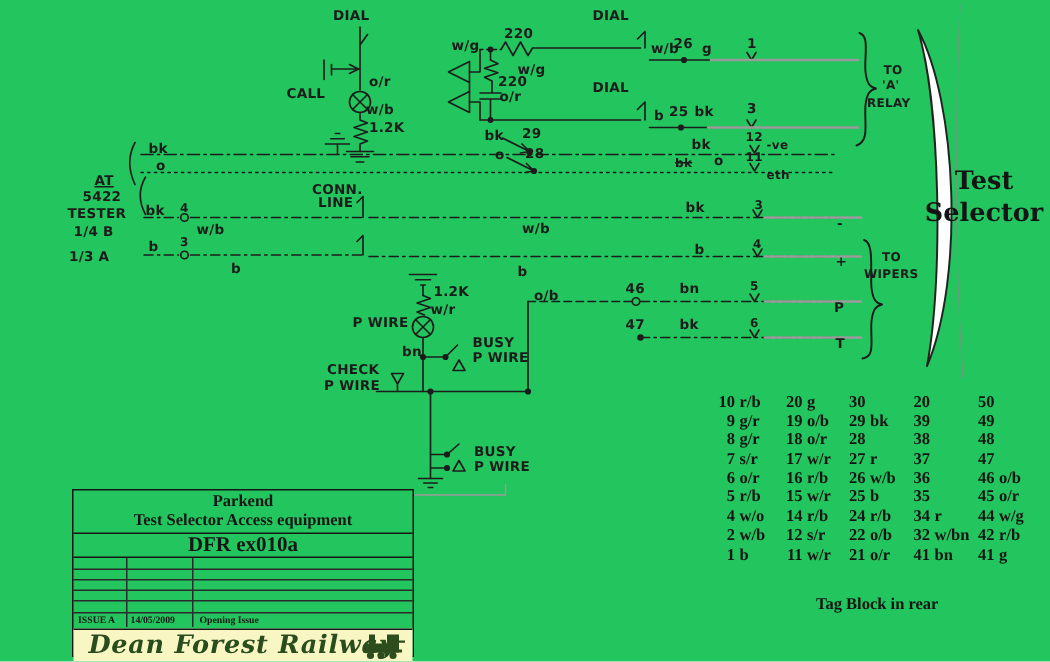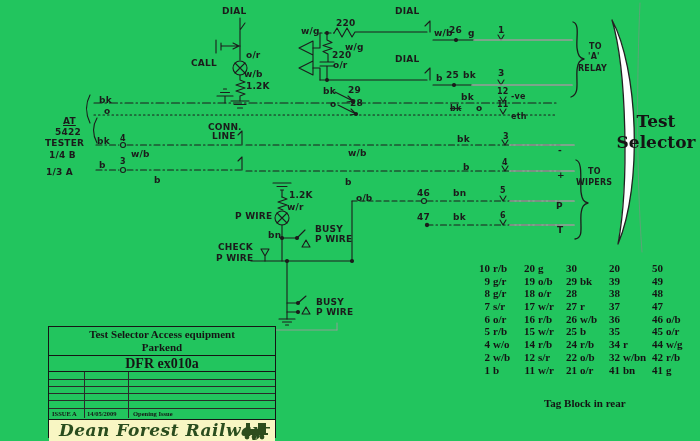--- a/index.html
+++ b/index.html
@@ -295,22 +295,22 @@
         <span class="tag-cell c1"><span class="tn">11</span><span class="tc">w/r</span></span>
         <span class="tag-cell c2"><span class="tn">21</span><span class="tc">o/r</span></span>
         <span class="tag-cell c3"><span class="tn">41</span><span class="tc">bn</span></span>
         <span class="tag-cell c4"><span class="tn">41</span><span class="tc">g</span></span>
       </div>
     </div>
   <div class="tagcaption">Tag Block in rear</div>
 
   <div class="tb">
     <div class="tb-head">
+      <div>Parkend</div>
       <div>Test Selector Access equipment</div>
-      <div>Parkend</div>
     </div>
     <div class="tb-num">DFR ex010a</div>
     <div class="tb-grid">
       <div class="hline" style="top:7px"></div>
       <div class="hline" style="top:14px"></div>
       <div class="hline" style="top:21px"></div>
       <div class="hline" style="top:28px"></div>
     </div>
     <div class="tb-vline" style="left:35px"></div>
     <div class="tb-vline" style="left:79px"></div>

